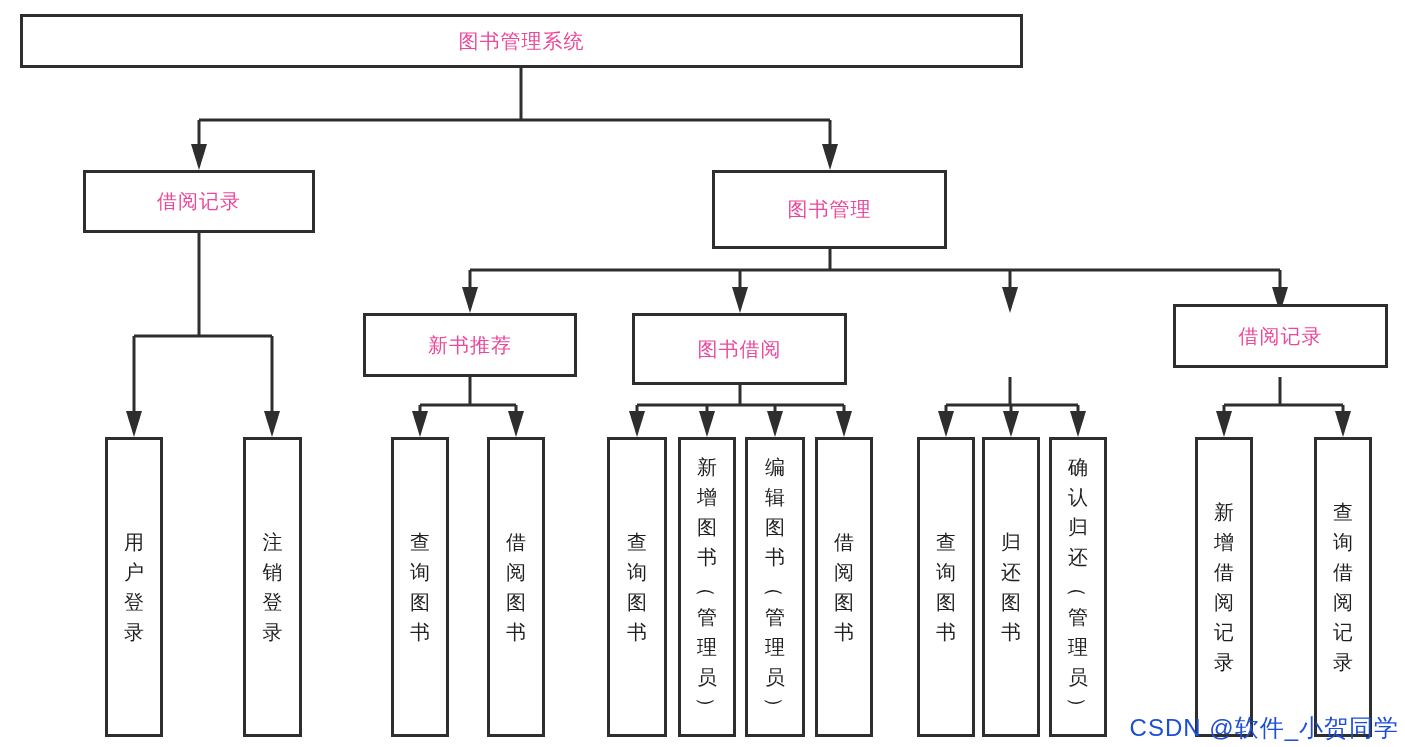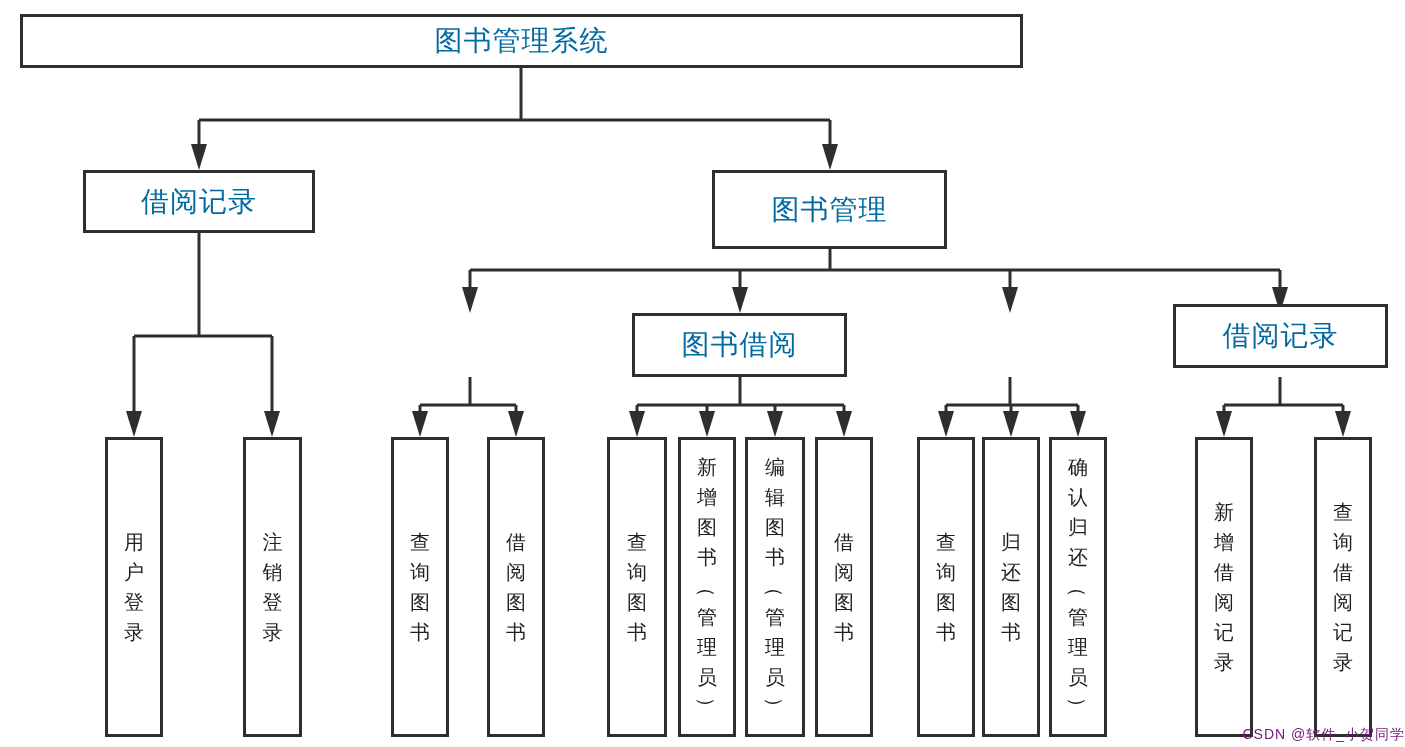--- a/index.html
+++ b/index.html
@@ -28,23 +28,23 @@
     position: absolute;
     box-sizing: border-box;
     background: #ffffff;
     border: 3px solid #2e2e2e;
     z-index: 2;
     display: flex;
     align-items: center;
     justify-content: center;
   }
   .hlabel {
-    font-size: 28px;
+    font-size: 20px;
     letter-spacing: 1px;
-    color: #0369a1;
+    color: #ec4899;
     white-space: nowrap;
   }
   .vtext {
     display: flex;
     flex-direction: column;
     align-items: center;
     justify-content: center;
     height: 100%;
     width: 100%;
   }
@@ -54,25 +54,25 @@
     line-height: 30px;
     font-size: 20px;
     text-align: center;
     color: #1f1f1f;
   }
   .vchar.rot {
     transform: rotate(90deg);
   }
   .watermark {
     position: absolute;
-    right: 0;
+    right: 6px;
     bottom: 3px;
-    font-size: 14px;
+    font-size: 24px;
     letter-spacing: 1px;
-    color: #701a75;
+    color: #1d4ed8;
     z-index: 5;
     white-space: nowrap;
   }
 </style>
 </head>
 <body>
 
 <div class="stage">
 
   <svg class="wires" viewBox="0 0 1405 747" xmlns="http://www.w3.org/2000/svg">
@@ -148,21 +148,24 @@
     <span class="hlabel">图书管理系统</span>
   </div>
 
   <div class="box" style="left:83px;top:170px;width:232px;height:63px">
     <span class="hlabel">借阅记录</span>
   </div>
   <div class="box" style="left:712px;top:170px;width:235px;height:79px">
     <span class="hlabel">图书管理</span>
   </div>
 
-  <div class="box" style="left:632px;top:313px;width:215px;height:64px">
+  <div class="box" style="left:363px;top:313px;width:214px;height:64px">
+    <span class="hlabel">新书推荐</span>
+  </div>
+  <div class="box" style="left:632px;top:313px;width:215px;height:72px">
     <span class="hlabel">图书借阅</span>
   </div>
   <div class="box" style="left:1173px;top:304px;width:215px;height:64px">
     <span class="hlabel">借阅记录</span>
   </div>
 
   <div class="box" style="left:105px;top:437px;width:58px;height:300px">
     <div class="vtext">
         <span class="vchar">用</span>
         <span class="vchar">户</span>

